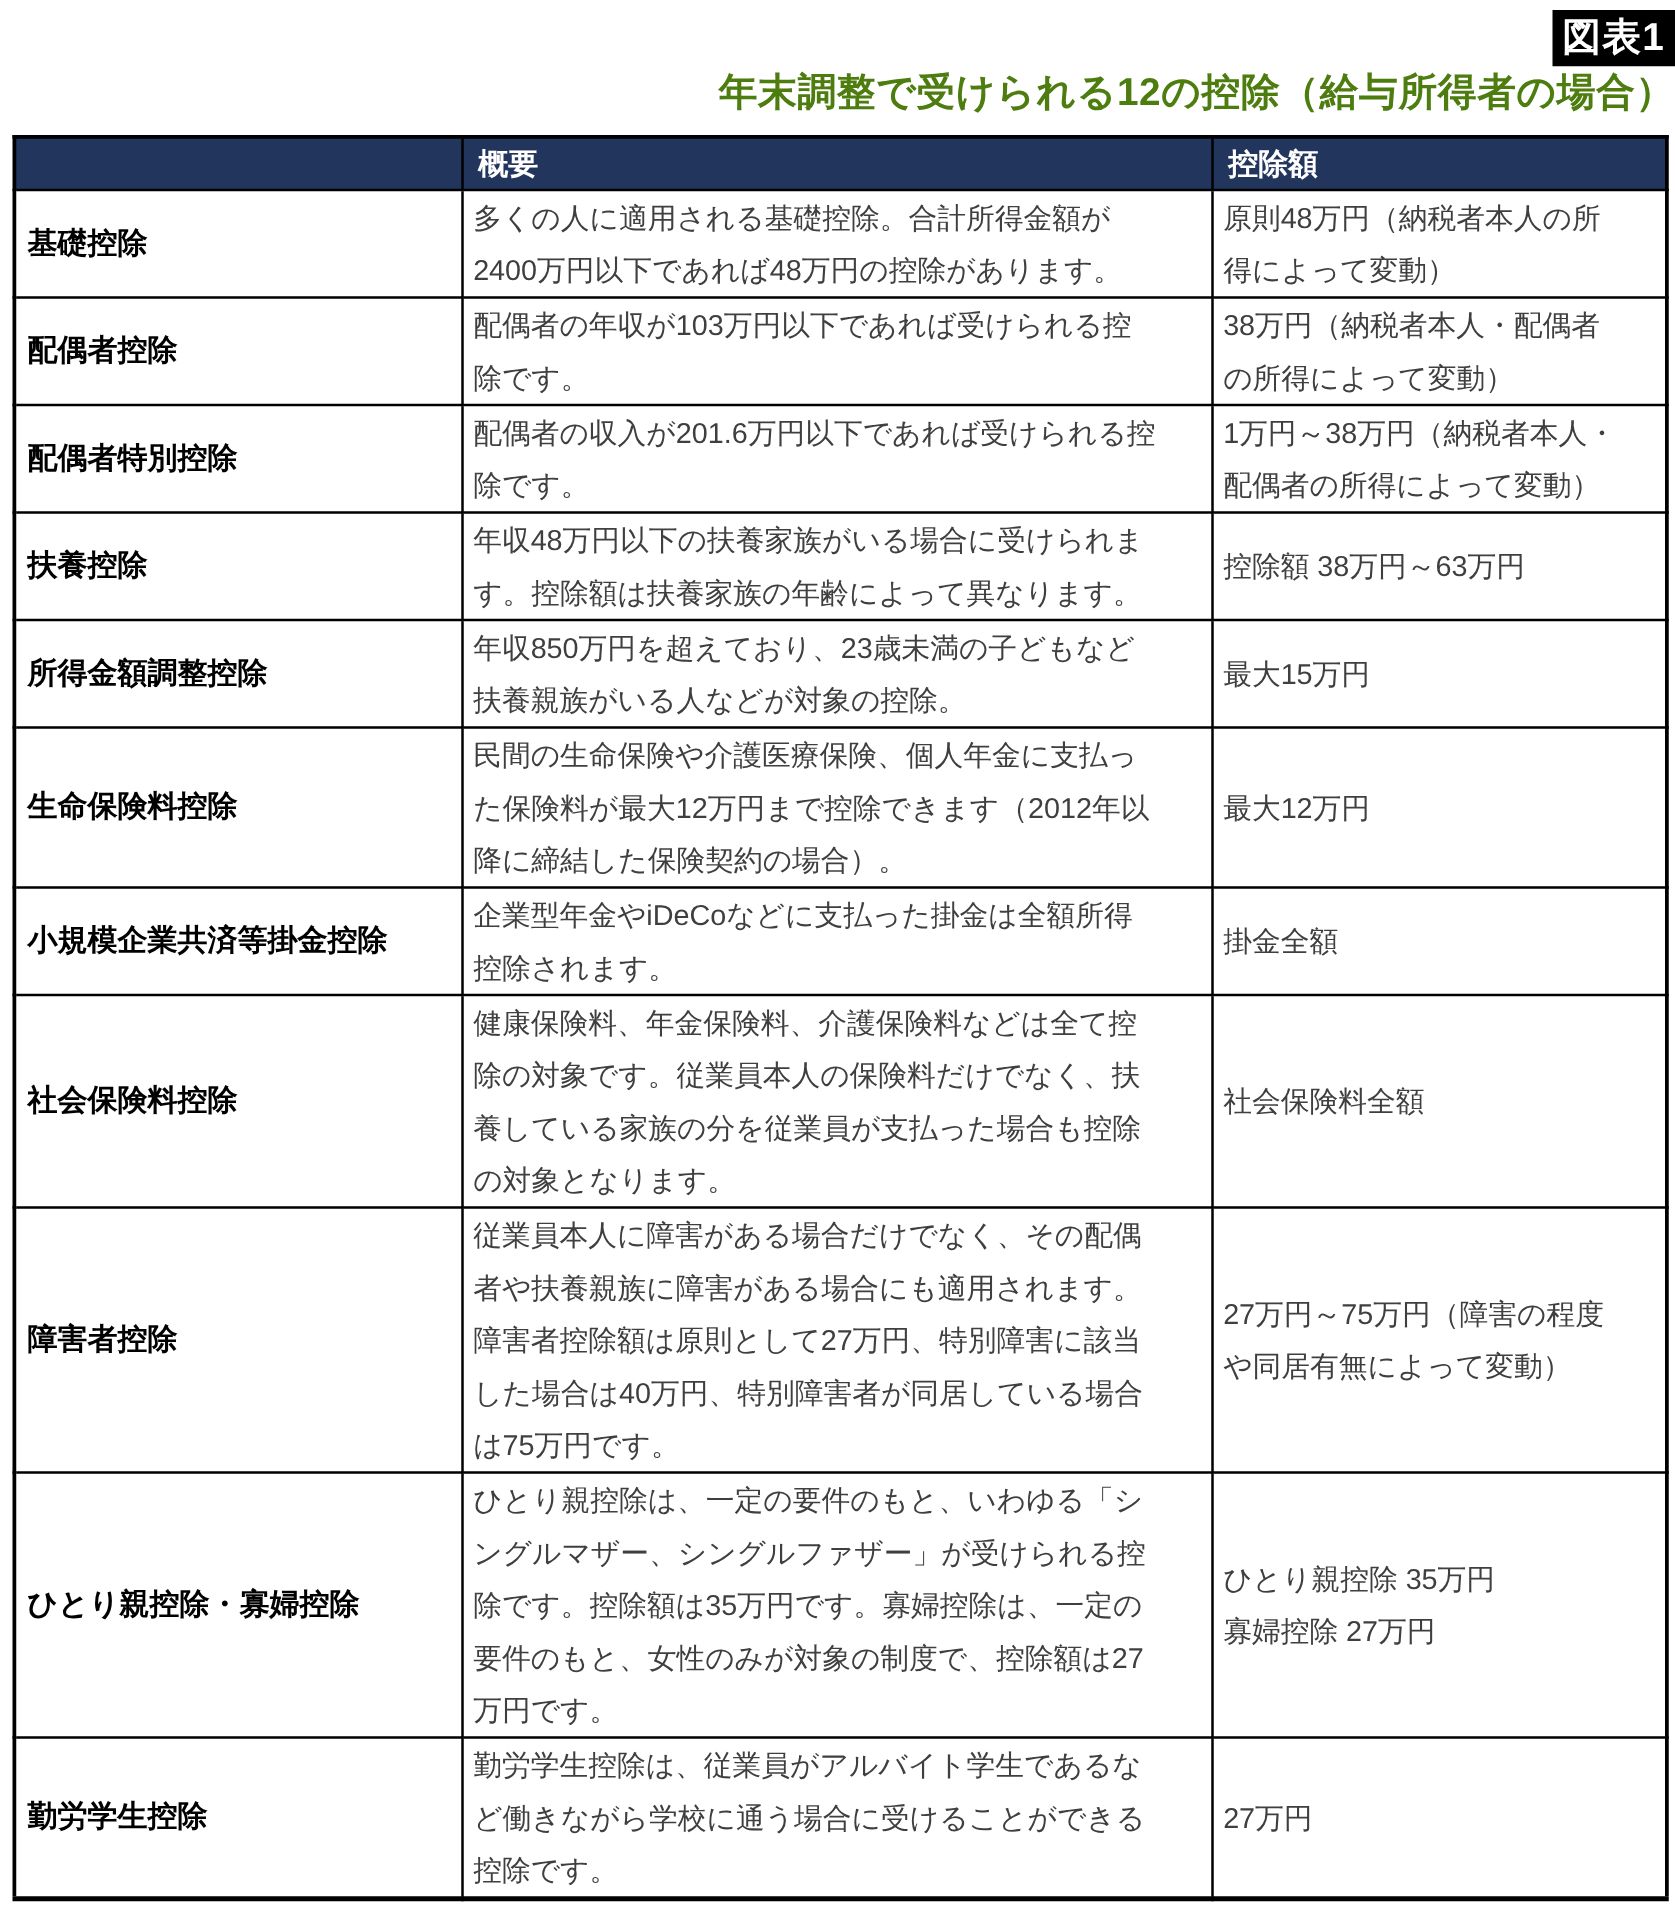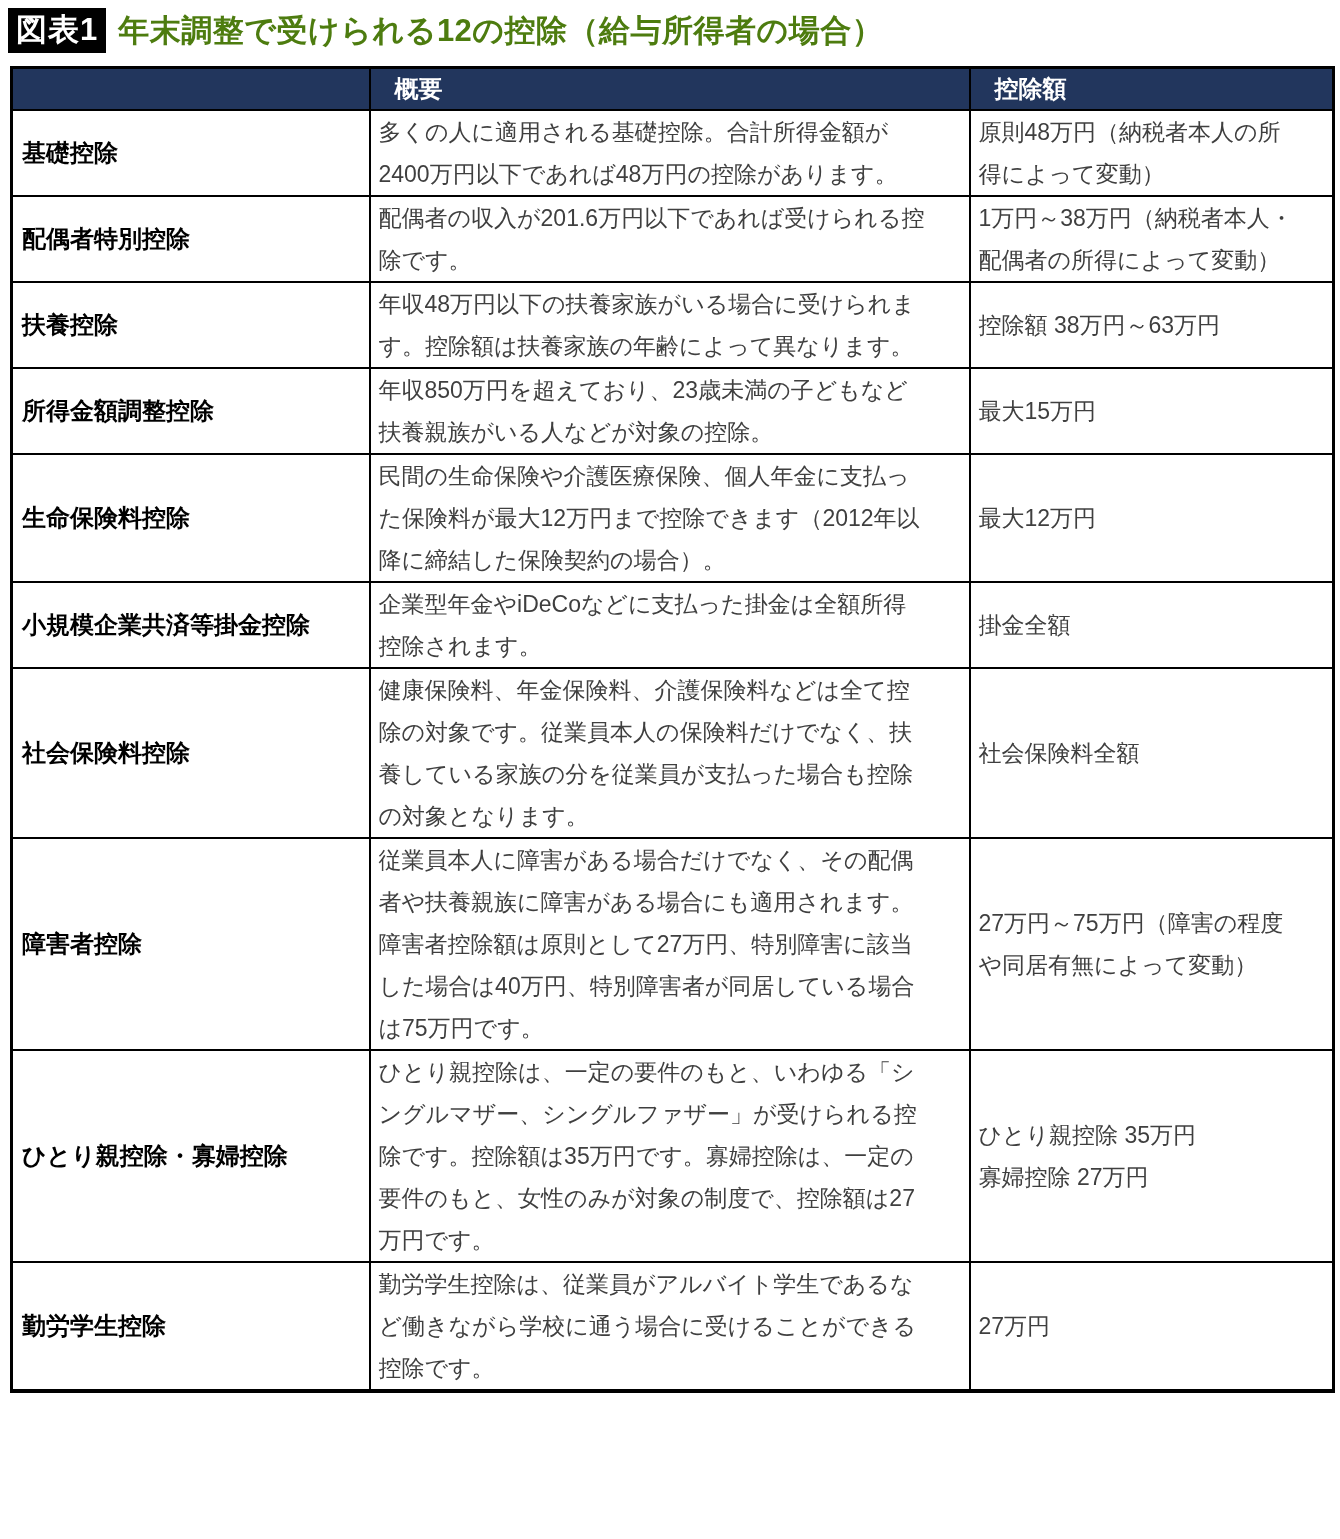--- a/index.html
+++ b/index.html
@@ -11,22 +11,23 @@
   }
   .page {
     width: 1340px;
     height: 1539px;
     background: #ffffff;
     overflow: hidden;
     box-sizing: border-box;
   }
   .title-row {
     display: flex;
-    align-items: center;
+    align-items: flex-end;
     margin: 8px 0 13px 8px;
+    flex-direction: column;
   }
   .badge {
     background: #000000;
     color: #ffffff;
     font-weight: bold;
     font-size: 31px;
     line-height: 1.0;
     padding: 6px 8px 8px 8px;
     letter-spacing: 1px;
     flex: 0 0 auto;
@@ -53,21 +54,21 @@
     vertical-align: middle;
     box-sizing: border-box;
   }
   thead th {
     background: #22365d;
     color: #ffffff;
     text-align: left;
     font-weight: bold;
     font-size: 24px;
     height: 42px;
-    padding: 0 24px;
+    padding: 0 12px;
   }
   td.label-cell {
     font-weight: bold;
     color: #000000;
     font-size: 24px;
     padding: 0 9px;
     line-height: 40px;
   }
   td.desc-cell, td.amount-cell {
     color: #3f3f3f;
@@ -100,20 +101,27 @@
         <th>控除額</th>
       </tr>
     </thead>
     <tbody id="table-body">
         <tr>
       <td class="label-cell">基礎控除</td>
       <td class="desc-cell">多くの人に適用される基礎控除。合計所得金額が
 2400万円以下であれば48万円の控除があります。</td>
       <td class="amount-cell">原則48万円（納税者本人の所
 得によって変動）</td>
+    </tr>
+        <tr>
+      <td class="label-cell">配偶者控除</td>
+      <td class="desc-cell">配偶者の年収が103万円以下であれば受けられる控
+除です。</td>
+      <td class="amount-cell">38万円（納税者本人・配偶者
+の所得によって変動）</td>
     </tr>
         <tr>
       <td class="label-cell">配偶者特別控除</td>
       <td class="desc-cell">配偶者の収入が201.6万円以下であれば受けられる控
 除です。</td>
       <td class="amount-cell">1万円～38万円（納税者本人・
 配偶者の所得によって変動）</td>
     </tr>
         <tr>
       <td class="label-cell">扶養控除</td>

